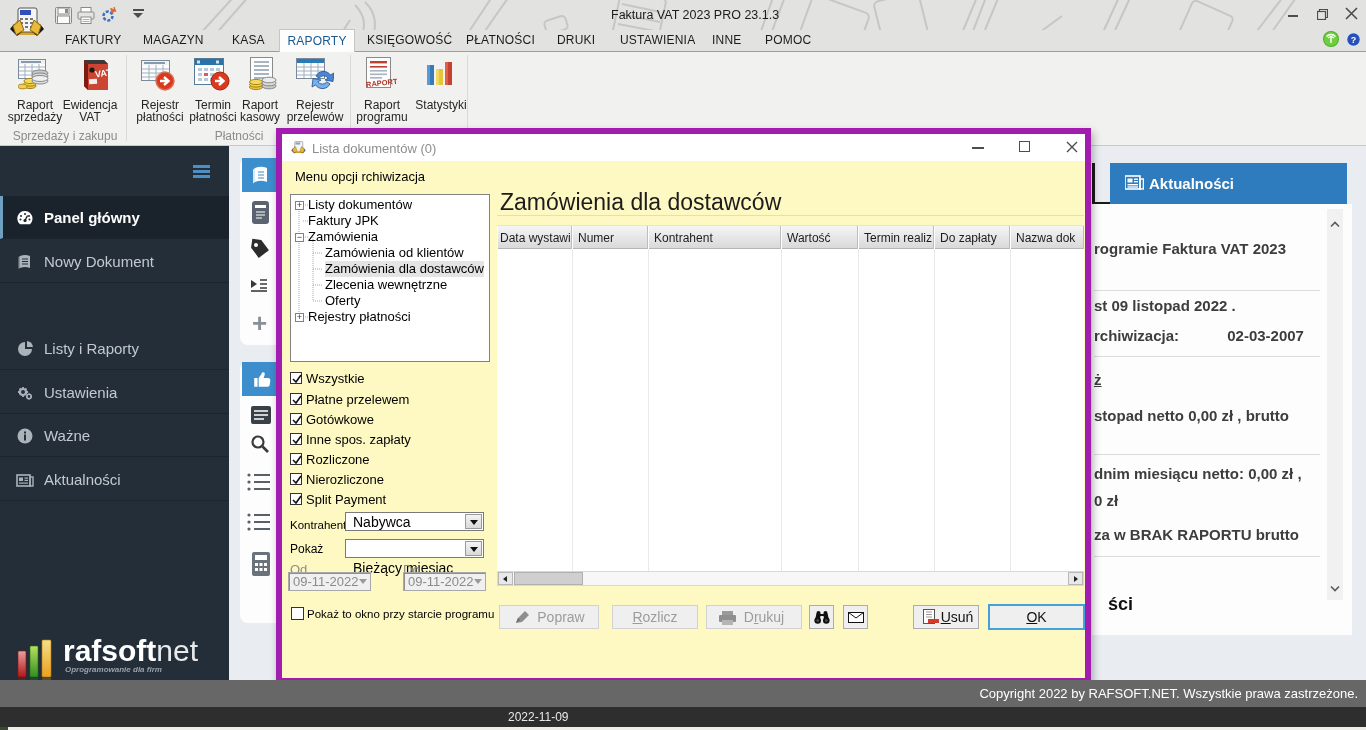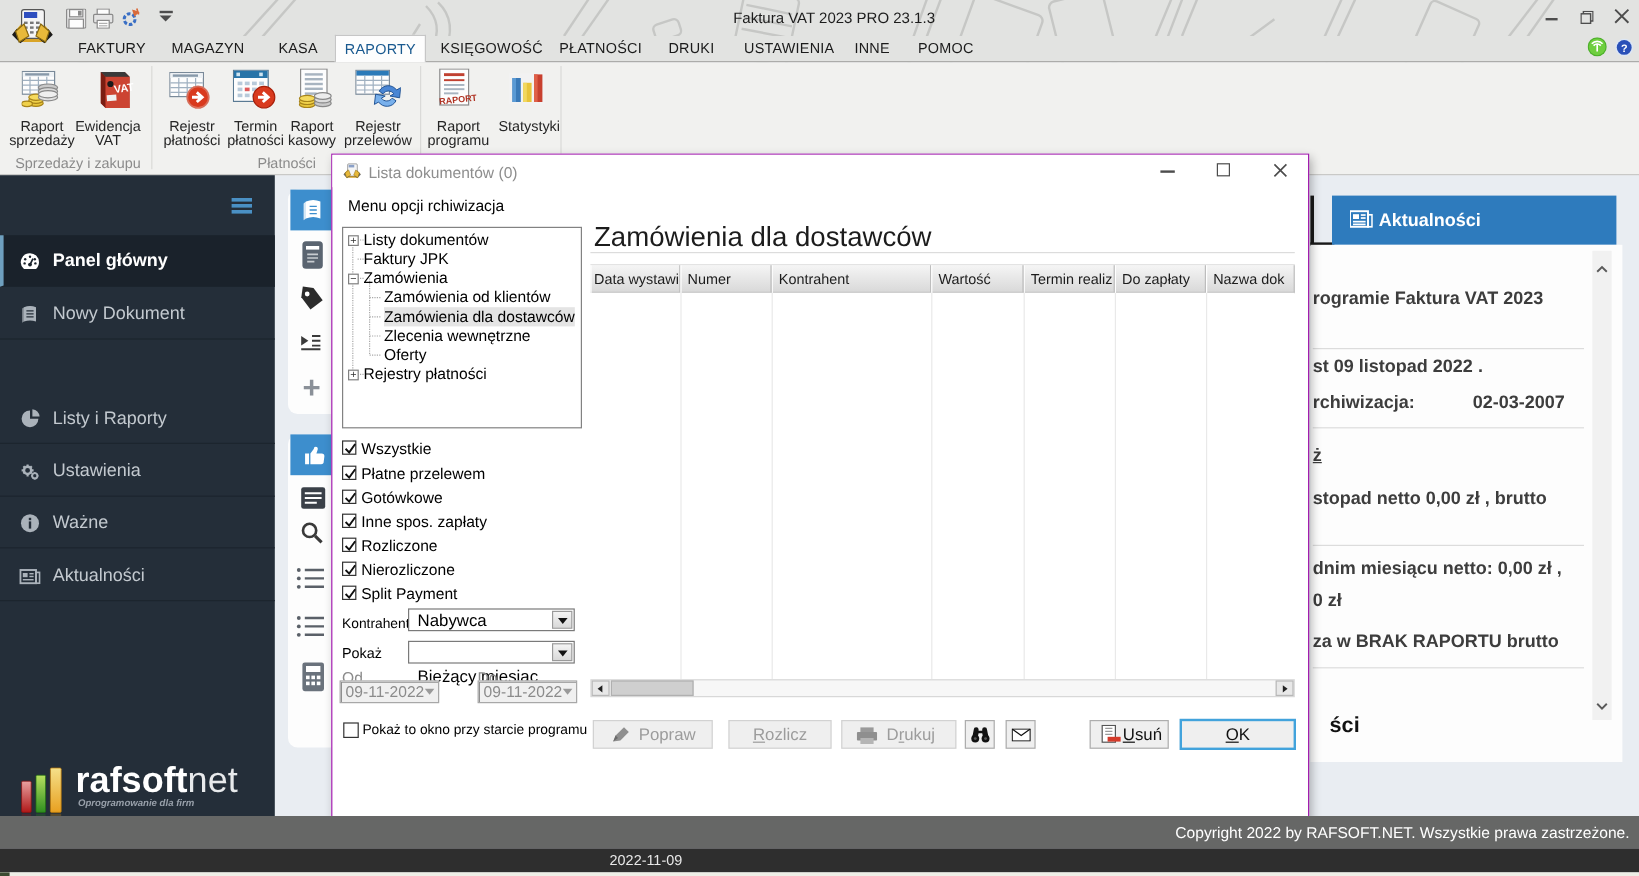--- a/index.html
+++ b/index.html
@@ -24,21 +24,21 @@
 
 #sidebar { left:0; top:146px; width:229px; height:535px; background:#242e39; }
 .sitem { position:absolute; left:0; width:229px; height:43px; border-bottom:1px solid #1c252e; color:#c3c9cf; font-size:15px; }
 .sitem .ic { position:absolute; left:16px; top:13px; width:18px; height:18px; color:#aab2ba; }
 .sitem .tx { position:absolute; left:44px; top:13px; }
 .sel { background:#1a222b; color:#ffffff; font-weight:bold; border-left:3px solid #6fa0bf; }
 .sel .tx { left:41px; }
 .sel .ic { left:13px; color:#fff; }
 
 
-#dialog { left:276px; top:128px; width:815px; height:556px; background:#ffffff; border:1px solid #a21caf; box-shadow:2px 4px 8px rgba(0,0,0,0.3); }
+#dialog { left:276px; top:128px; width:815px; height:556px; background:#fef9c3; border:6px solid #a21caf; box-shadow:2px 4px 8px rgba(0,0,0,0.3); }
 #dlg-title { position:absolute; left:0; top:0; width:100%; height:27px; background:#ffffff; }
 .treebox { position:absolute; left:8px; top:60px; width:200px; height:168px; background:#ffffff; border:1px solid #828282; font-size:13px; color:#000; }
 .trow { position:absolute; white-space:nowrap; height:16px; line-height:16px; }
 .pbox { position:absolute; width:9px; height:9px; border:1px solid #808080; background:#fff; font-size:9px; line-height:7px; text-align:center; color:#333; }
 .chk { position:absolute; width:12px; height:12px; border:1px solid #333; background:#fff; }
 .chk svg { position:absolute; left:0px; top:0px; }
 .clabel { position:absolute; font-size:13px; color:#000; white-space:nowrap; }
 .combo { position:absolute; height:19px; background:#fff; border:1px solid #7a7a7a; font-size:14px; color:#000; }
 .combo .btn { position:absolute; right:1px; top:1px; bottom:1px; width:17px; background:linear-gradient(#f4f4f4,#d9d9d9); border:1px solid #9a9a9a; }
 .combo .arr { position:absolute; right:5px; top:7px; width:0; height:0; border-left:4px solid transparent; border-right:4px solid transparent; border-top:5px solid #111; }

